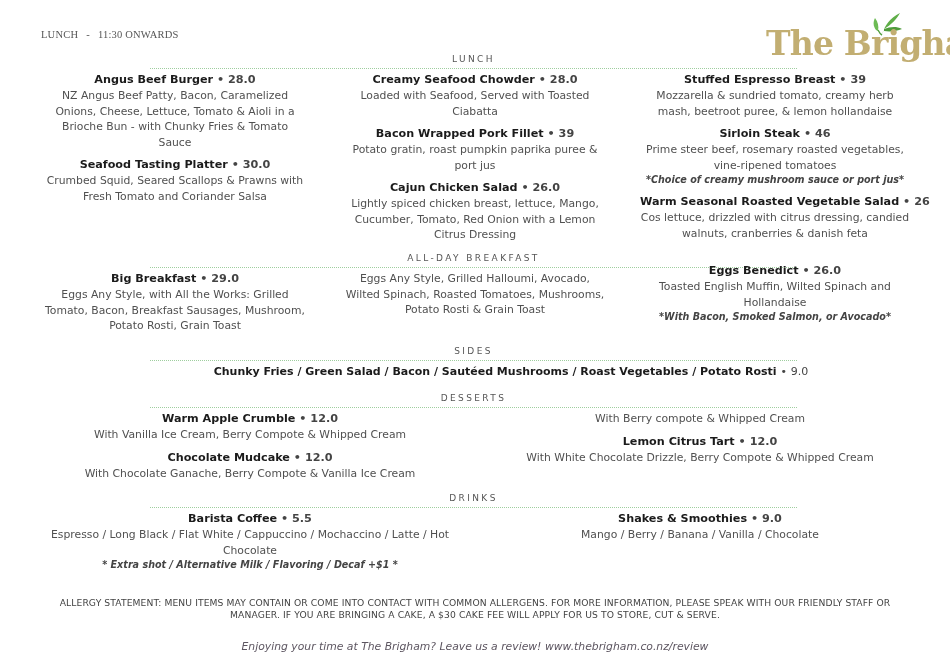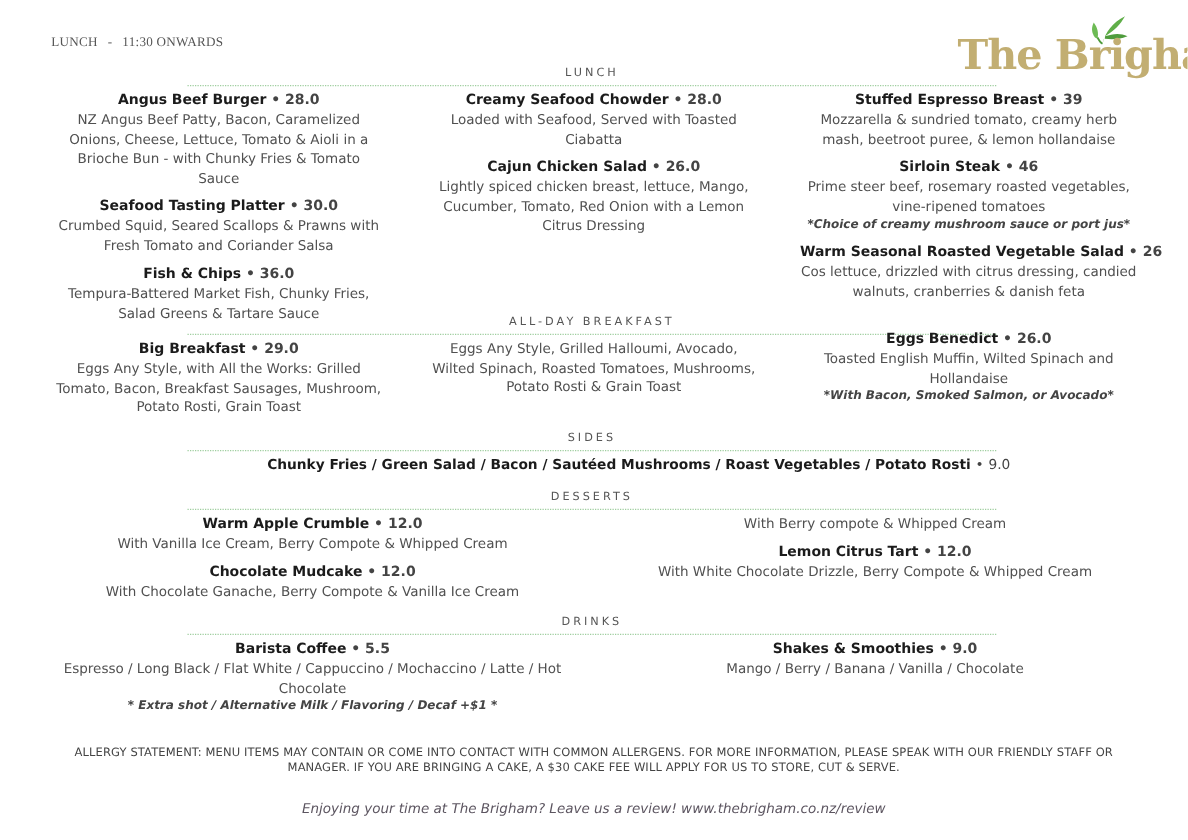--- a/index.html
+++ b/index.html
@@ -48,30 +48,30 @@
 
 <div class="abs col" style="left:44px; width:262px; top:72px;">
   <div class="item">
     <div class="name"><span>Angus Beef Burger</span> <span class="price">•</span> <span class="price">28.0</span></div>
     <div class="desc">NZ Angus Beef Patty, Bacon, Caramelized Onions, Cheese, Lettuce, Tomato &amp; Aioli in a Brioche Bun - with Chunky Fries &amp; Tomato Sauce</div>
   </div>
   <div class="item">
     <div class="name"><span>Seafood Tasting Platter</span> <span class="price">•</span> <span class="price">30.0</span></div>
     <div class="desc">Crumbed Squid, Seared Scallops &amp; Prawns with Fresh Tomato and Coriander Salsa</div>
   </div>
-  <div class="item">
-    <div class="name"><span>Fish &amp; Chips</span> <span class="price">•</span> <span class="price">36.0</span></div>
-    <div class="desc">Tempura-Battered Market Fish, Chunky Fries, Salad Greens &amp; Tartare Sauce</div>
-  </div>
 </div>
 
 <div class="abs col" style="left:345px; width:260px; top:72px;">
   <div class="item">
     <div class="name"><span>Creamy Seafood Chowder</span> <span class="price">•</span> <span class="price">28.0</span></div>
     <div class="desc">Loaded with Seafood, Served with Toasted Ciabatta</div>
+  </div>
+  <div class="item">
+    <div class="name"><span>Bacon Wrapped Pork Fillet</span> <span class="price">•</span> <span class="price">39</span></div>
+    <div class="desc">Potato gratin, roast pumpkin paprika puree &amp; port jus</div>
   </div>
   <div class="item">
     <div class="name"><span>Cajun Chicken Salad</span> <span class="price">•</span> <span class="price">26.0</span></div>
     <div class="desc">Lightly spiced chicken breast, lettuce, Mango, Cucumber, Tomato, Red Onion with a Lemon Citrus Dressing</div>
   </div>
 </div>
 
 <div class="abs col" style="left:640px; width:270px; top:72px;">
   <div class="item">
     <div class="name"><span>Stuffed Espresso Breast</span> <span class="price">•</span> <span class="price">39</span></div>

